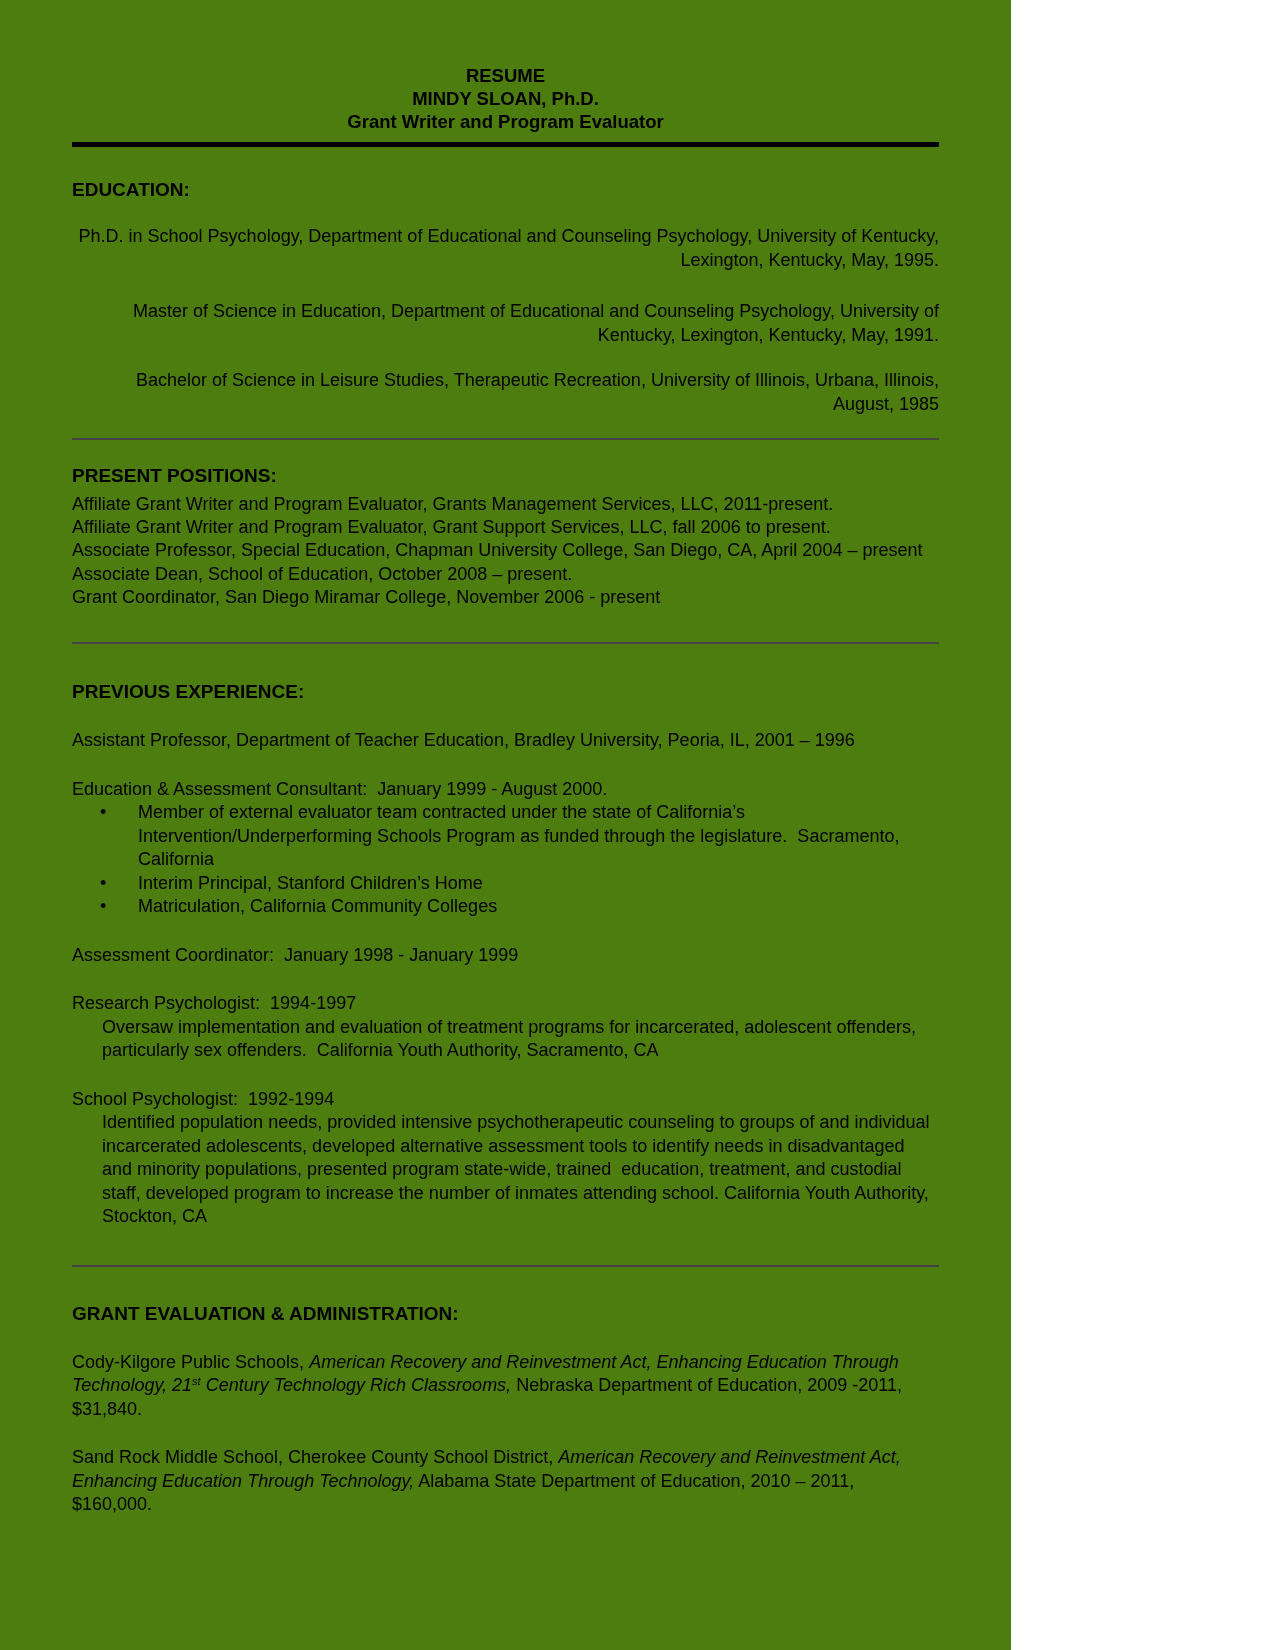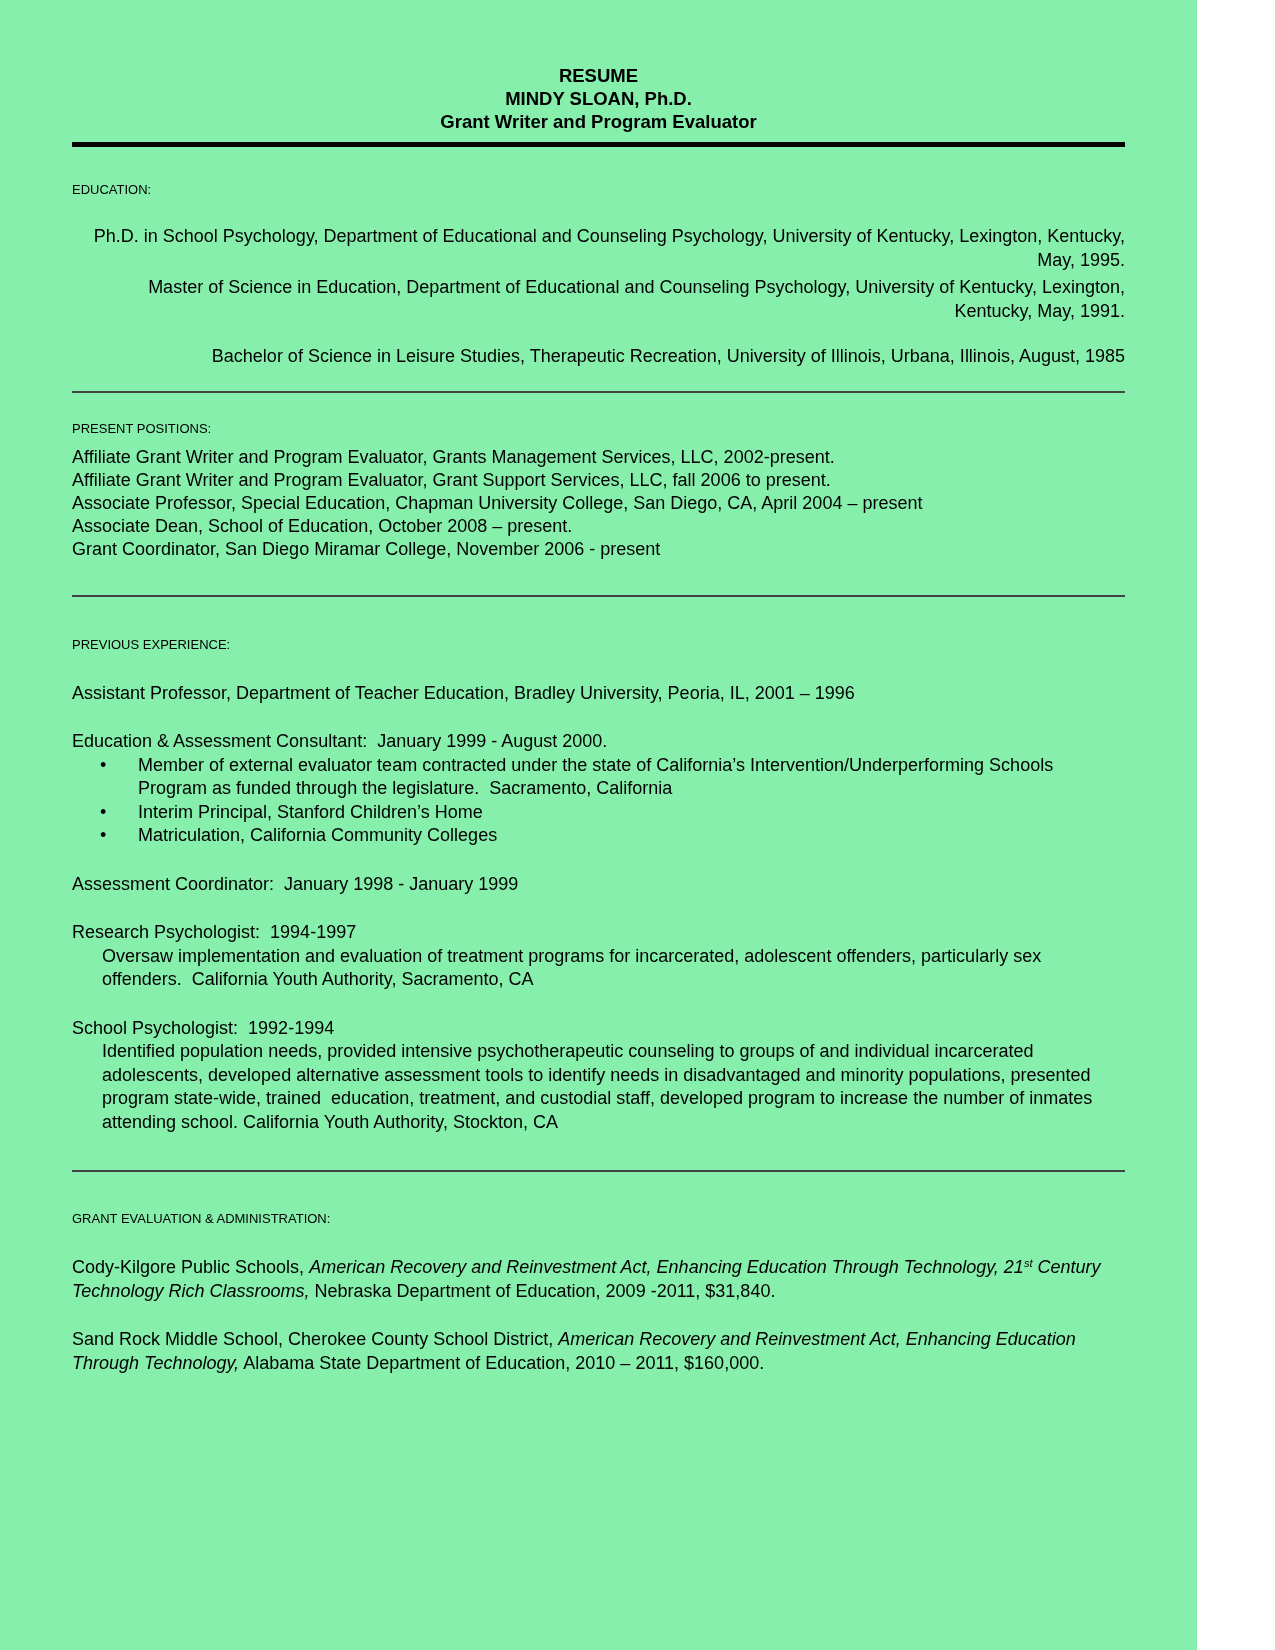--- a/index.html
+++ b/index.html
@@ -1,38 +1,38 @@
 <!DOCTYPE html>
 <html><head>
 <meta charset="utf-8">
 <style>
   * { margin: 0; padding: 0; box-sizing: border-box; }
   html, body { background: #ffffff; }
   .page {
-    width: 1197px;
+    width: 1011px;
     height: 1650px;
-    background: #86efac;
+    background: #4d7c0f;
     color: #000000;
     padding: 64px 72px 0 72px;
     font-family: "Liberation Sans", sans-serif;
     font-size: 18px;
     line-height: 23.5px;
     overflow: hidden;
   }
   .doc-header { text-align: center; font-weight: bold; }
   .doc-header > div { font-size: 18.5px; line-height: 23px; }
   hr.thick { border: 0; border-top: 5px solid #000000; margin-top: 9px; }
   hr.thin  { border: 0; border-top: 2px solid #444444; }
   #rule1 { margin-top: 22px; }
   #rule2 { margin-top: 33px; }
   #rule3 { margin-top: 36px; }
-  h2 { font-size: 13px; line-height: 24px; font-weight: normal; }
+  h2 { font-size: 19px; line-height: 24px; font-weight: bold; }
   #sec-education h2 { margin-top: 31px; }
   .edu-1 { margin-top: 23px; }
-  .edu-2 { margin-top: 4px; }
+  .edu-2 { margin-top: 28px; }
   .edu-3 { margin-top: 22px; }
   .hang { white-space: pre-wrap; padding-left: 30px; text-indent: -30px; text-align: right; }
   #sec-present h2 { margin-top: 24px; }
   .positions { margin-top: 5px; }
   .positions .line { line-height: 23.2px; white-space: pre-wrap; }
   #sec-previous h2 { margin-top: 36px; }
   .role { margin-top: 25px; white-space: pre-wrap; }
   .desc { white-space: pre-wrap; padding-left: 30px; }
   .bullets { margin-top: 0; }
   .bullet-row { display: flex; }
@@ -61,21 +61,21 @@
     <p class="hang edu-1">Ph.D. in School Psychology, Department of Educational and Counseling Psychology, University of Kentucky, Lexington, Kentucky, May, 1995.</p>
     <p class="hang edu-2">Master of Science in Education, Department of Educational and Counseling Psychology, University of Kentucky, Lexington, Kentucky, May, 1991.</p>
     <p class="hang edu-3">Bachelor of Science in Leisure Studies, Therapeutic Recreation, University of Illinois, Urbana, Illinois, August, 1985</p>
   </section>
 
   <hr class="thin" id="rule1">
 
   <section id="sec-present">
     <h2>PRESENT POSITIONS:</h2>
     <div class="positions">
-      <div class="line">Affiliate Grant Writer and Program Evaluator, Grants Management Services, LLC, 2002-present.</div>
+      <div class="line">Affiliate Grant Writer and Program Evaluator, Grants Management Services, LLC, 2011-present.</div>
       <div class="line">Affiliate Grant Writer and Program Evaluator, Grant Support Services, LLC, fall 2006 to present.</div>
       <div class="line">Associate Professor, Special Education, Chapman University College, San Diego, CA, April 2004 – present</div>
       <div class="line">Associate Dean, School of Education, October 2008 – present.</div>
       <div class="line">Grant Coordinator, San Diego Miramar College, November 2006 - present</div>
     </div>
   </section>
 
   <hr class="thin" id="rule2">
 
   <section id="sec-previous">

